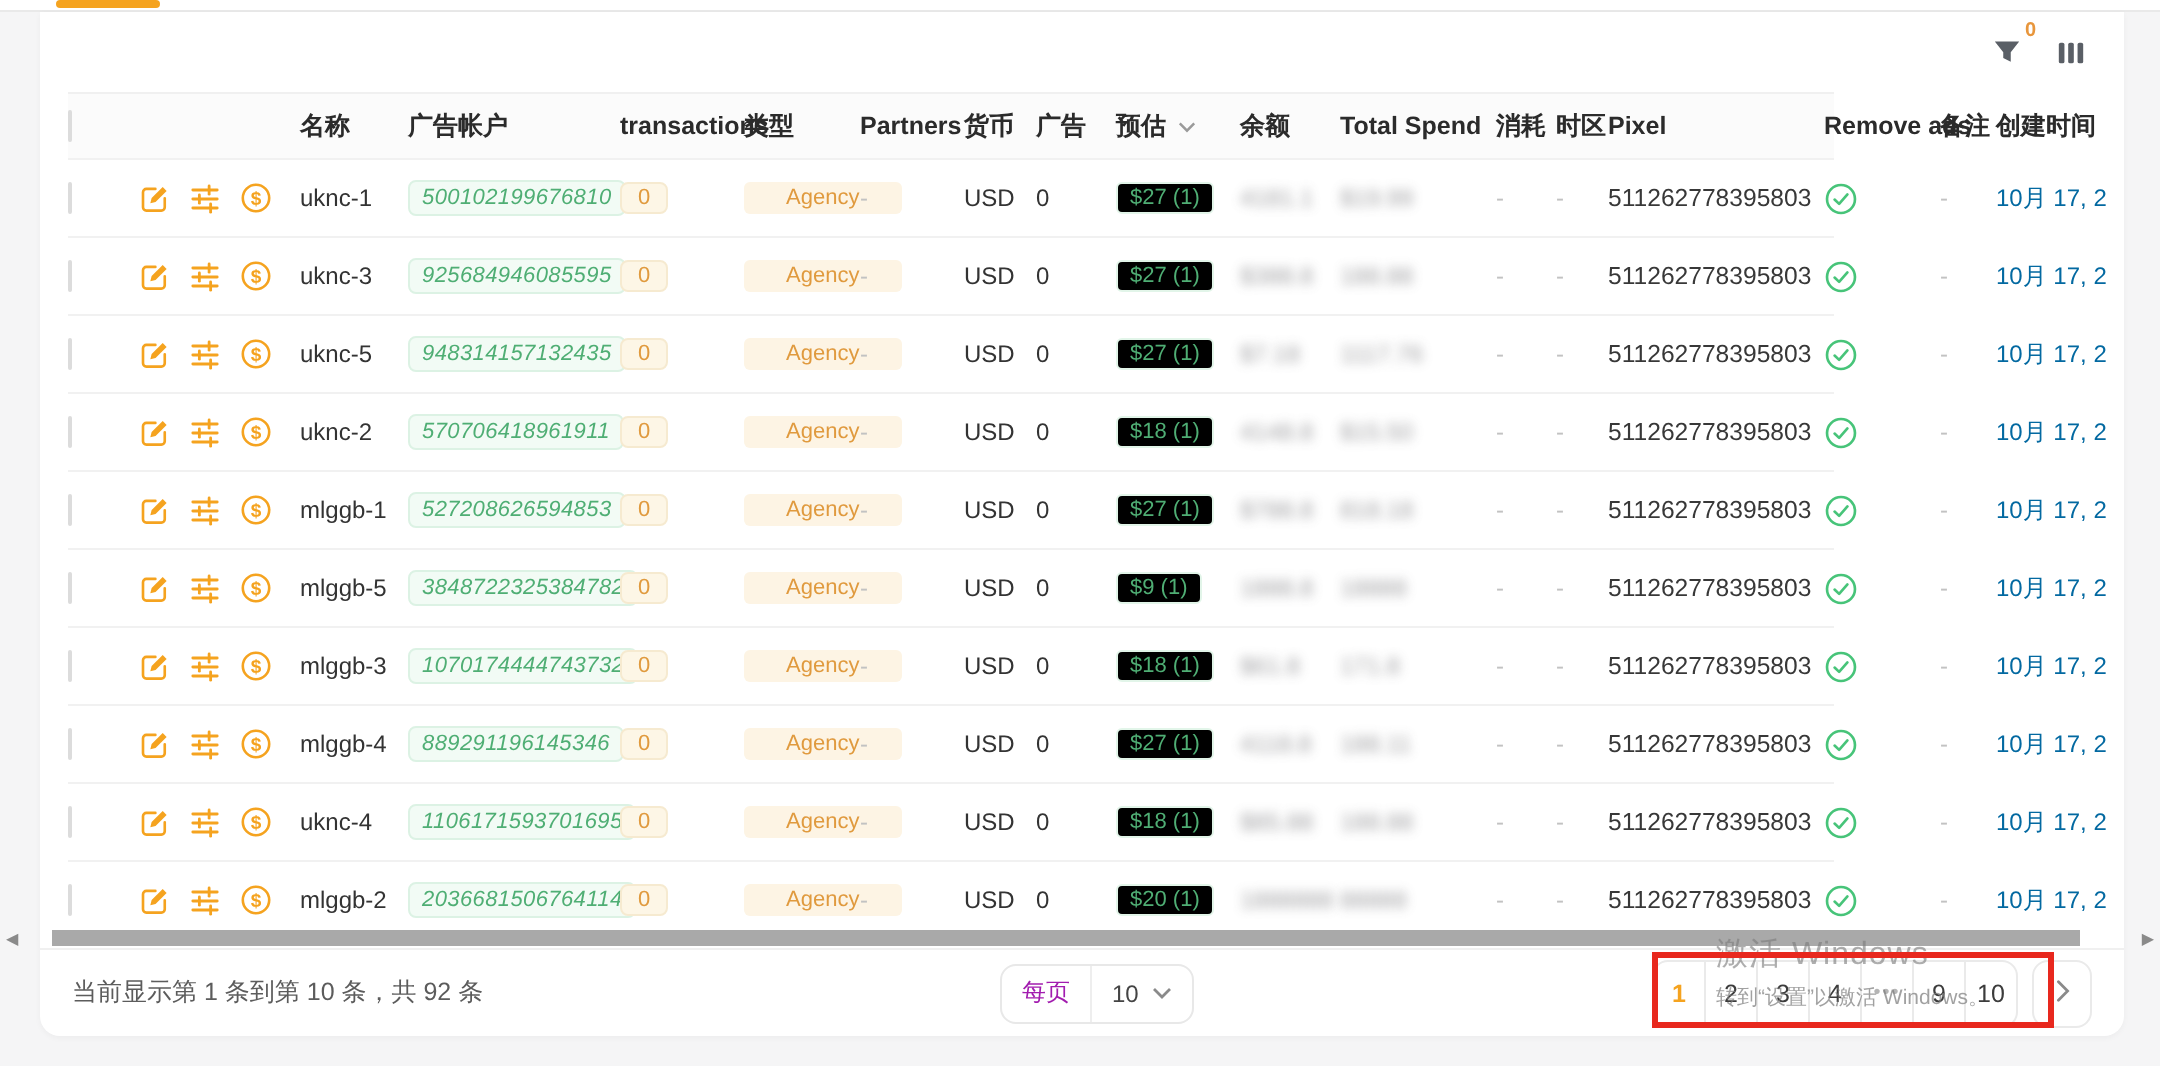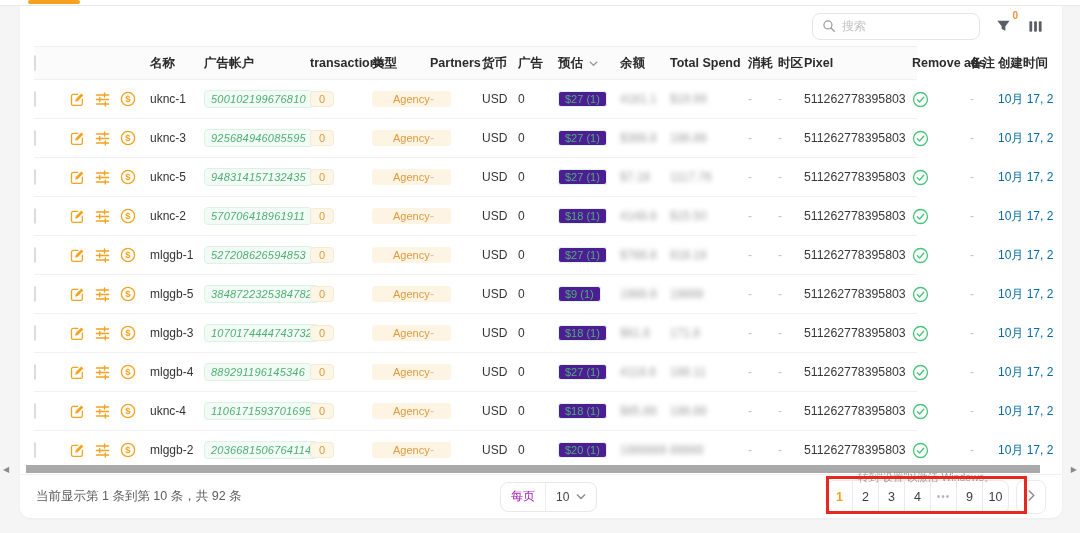--- a/index.html
+++ b/index.html
@@ -26,21 +26,21 @@
   .thead { height:34px; background:#fbfbfb; border-top:1px solid #f0f0f0; font-size:12.5px; font-weight:bold; color:#2b2b2b; }
   .thead .hcell { white-space:nowrap; }
   .cell { font-size:12px; white-space:nowrap; overflow:visible; }
   .muted { color:#c2c2c2; }
   .cb { width:15px; height:15px; border:1px solid #dcdcdc; border-radius:3px; background:#fefefe; cursor:pointer; }
   .actions { display:flex; gap:10px; align-items:center; }
   .aicon { color:#f5a31f; cursor:pointer; display:flex; }
   .pill-acct { display:inline-block; background:#f2fbf5; border:1px solid #dcf2e4; color:#4fae74; font-size:11px; border-radius:4px; padding:2px 6px; letter-spacing:.2px;font-style:italic; }
   .pill-tx { display:inline-block; background:#fdf6e6; border:1px solid #f6ead0; color:#e09a3e; font-size:11px; border-radius:4px; padding:1px 8px; }
   .pill-type { display:inline-block; background:#fdf4e4; color:#e09a3e; font-size:11px; border-radius:3px; padding:2px 21px; }
-  .pill-est { display:inline-block; background:#4c1d95; border:1px solid #e2f5e9; color:#4fae74; font-size:11px; border-radius:3px; padding:1px 6px; }
+  .pill-est { display:inline-block; background:#000000; border:1px solid #e2f5e9; color:#4fae74; font-size:11px; border-radius:3px; padding:1px 6px; }
   .blurred { filter:blur(2.6px); color:#8f8f92; font-size:12px; opacity:.85; }
   .pixelnum { font-size:12.3px; color:#383838; }
   .datecell { font-size:12px; color:#0369a1; }
   .chk-ok { color:#47c479; display:flex; }
 
   
   .hscroll { position:absolute; left:0; top:464px; width:1080px; height:11px; z-index:20; }
   .hscroll .arrow { position:absolute; top:1px; font-size:8px; color:#8a8a8a; cursor:pointer; line-height:9px; }
   .hscroll .thumb { position:absolute; left:26px; top:1px; width:1014px; height:8px; background:#a9a9a9; cursor:pointer; }
 
@@ -67,29 +67,20 @@
 </head>
 <body>
 
 <div class="tabbar">
   <div class="tab-indicator"></div>
 </div>
 
 <div class="card">
 
   <div class="toolbar">
-    <div class="searchbox">
-      <span style="display:flex">
-        <svg width="14" height="14" viewBox="0 0 16 16">
-            <circle cx="6.8" cy="6.8" r="4.6" fill="none" stroke="#9a9a9a" stroke-width="1.4"></circle>
-            <line x1="10.3" y1="10.3" x2="14" y2="14" stroke="#9a9a9a" stroke-width="1.4" stroke-linecap="round"></line>
-          </svg>
-      </span>
-      <input type="text" placeholder="搜索" style="">
-    </div>
     <div class="tool-ico">
       <span style="display:flex">
         <svg width="15" height="15" viewBox="0 0 16 16">
             <path d="M1.5 1.8h13L10 7.6v5l-4-1.9V7.6z" fill="#5a5f66"></path>
           </svg>
       </span>
       <span class="filter-badge">0</span>
     </div>
     <div class="tool-ico">
       <span style="display:flex">
@@ -665,16 +656,17 @@
 
 </div>
 
 <div class="hscroll">
   <span class="arrow" style="left:3px">◀</span>
   <div class="thumb"></div>
   <span class="arrow" style="right:3px">▶</span>
 </div>
 
 <div class="watermark">
+  <div class="w1">激活 Windows</div>
   <div class="w2">转到“设置”以激活 Windows。</div>
 </div>
 
 <div class="red-annot"></div>
 
 </body></html>

